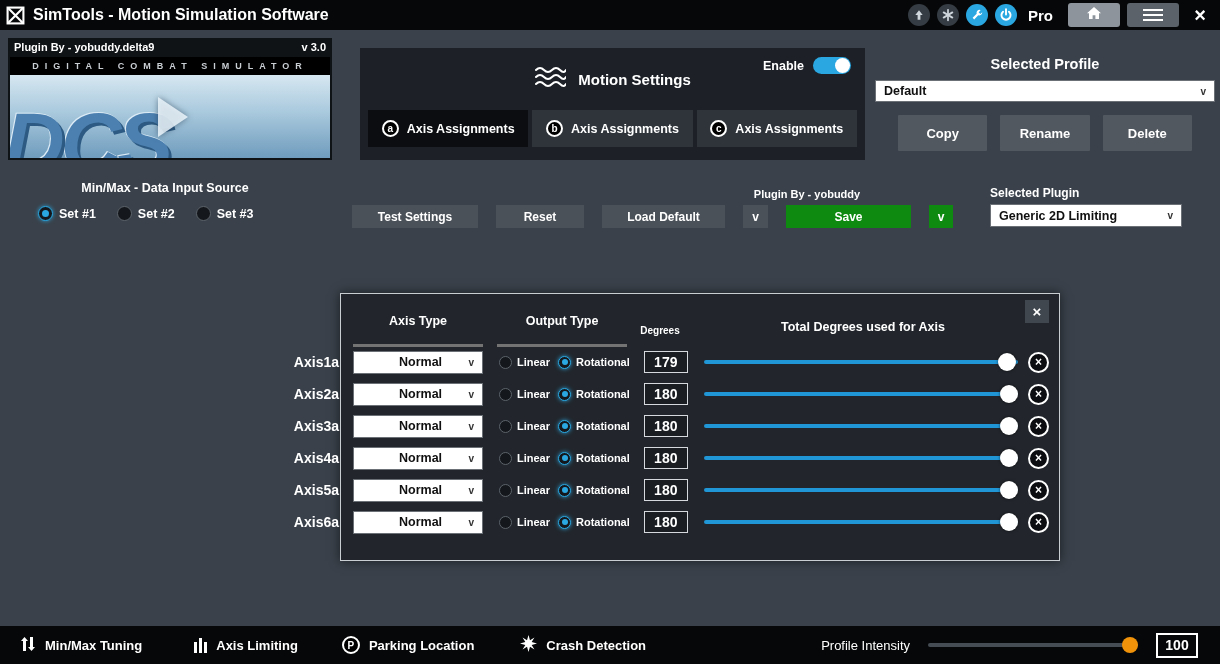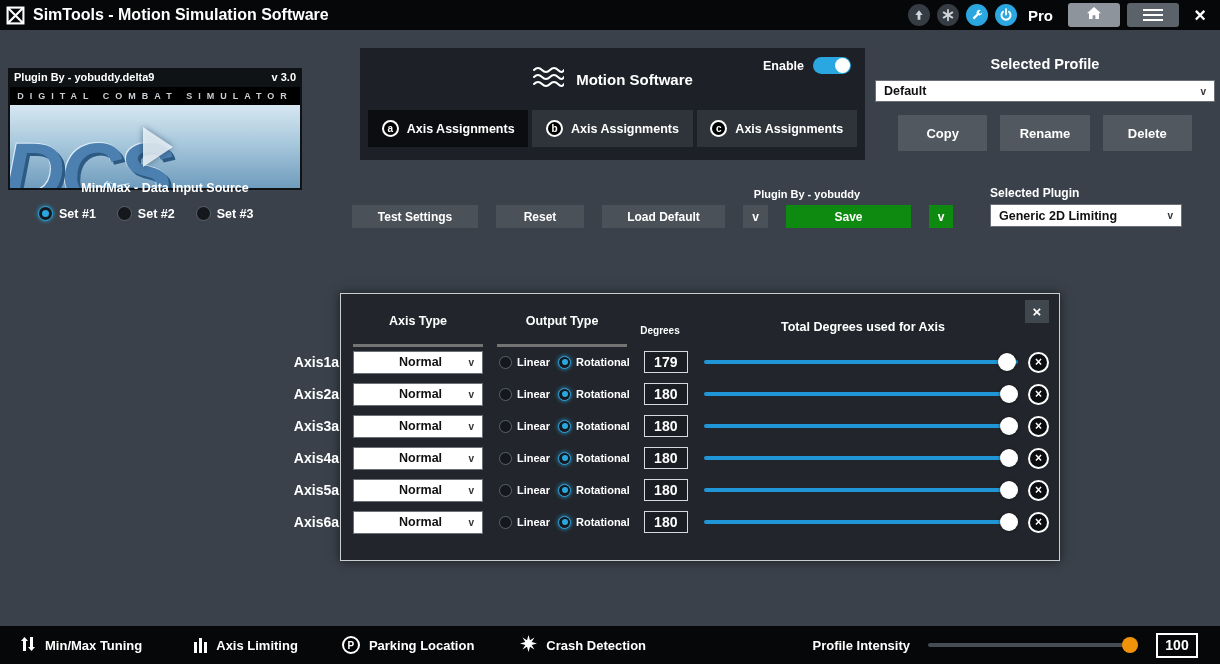--- a/index.html
+++ b/index.html
@@ -17,21 +17,21 @@
   .tb-circle.gray { background:#353c43; }
   .tb-circle.blue { background:#2aa7e1; }
   .tb-pro { color:#fff; font-weight:bold; font-size:15px; margin:0 8px 0 4px; }
   .tb-btn { width:52px; height:24px; border-radius:3px; display:flex; align-items:center; justify-content:center; }
   .tb-btn.home { background:#8d949b; }
   .tb-btn.menu { background:#5b626a; flex-direction:column; gap:3px; }
   .menu-bar { width:20px; height:2px; background:#fff; }
   .tb-close { color:#fff; font-size:20px; font-weight:bold; width:28px; text-align:center; line-height:26px; }
 
   
-  .plugin-panel { position:absolute; left:8px; top:38px; width:294px; height:122px; background:#101316;margin-top:30px; }
+  .plugin-panel { position:absolute; left:8px; top:38px; width:324px; height:122px; background:#101316; }
   .pp-head { display:flex; justify-content:space-between; padding:3px 6px 1px 6px; color:#fff; font-size:11px; font-weight:bold; }
   .pp-image { position:absolute; left:2px; right:2px; top:19px; bottom:2px; overflow:hidden; }
   .pp-banner { height:18px; line-height:18px; background:#000; color:#c9ced3; font-size:9px; font-weight:bold;
                letter-spacing:6px; text-align:center; white-space:nowrap; overflow:hidden; }
   .pp-art { position:absolute; top:18px; left:0; right:0; bottom:0;
             background:linear-gradient(180deg,#d6e7f1 0%,#a9c9dd 45%,#6f9cbd 100%); overflow:hidden; }
   .pp-dcs { position:absolute; left:-6px; bottom:-26px; font-size:84px; font-weight:bold; font-style:italic;
             letter-spacing:-4px; color:#4c80b0; text-shadow:3px 3px 0 #2d5a82, -1px -1px 0 #dcebf5; line-height:1; }
   .pp-play { position:absolute; left:50%; top:50%; transform:translate(-40%,-50%);
              width:0; height:0; border-left:30px solid rgba(236,246,252,0.85);
@@ -116,21 +116,21 @@
   .gap14 { width:14px; flex:none; } .gap10 { width:10px; flex:none; }
 
   
   .bottombar { position:absolute; left:0; right:0; bottom:0; height:38px; background:#060708;
                display:flex; align-items:center; padding:0 20px; color:#fff; }
   .bb-item { display:flex; align-items:center; gap:9px; font-weight:bold; font-size:13px; }
   .bb-bars { display:flex; align-items:flex-end; gap:2px; height:15px; }
   .bb-bars span { width:3px; background:#fff; display:block; }
   .bb-p { width:18px; height:18px; border-radius:50%; border:2px solid #fff; background:#000; color:#fff;
           font-size:10px; font-weight:bold; display:flex; align-items:center; justify-content:center; }
-  .bb-label { font-weight:bold; font-size:13px; }
+  .bb-label { font-weight:normal; font-size:13px; }
   .int-slider { position:relative; width:210px; height:18px; margin-left:18px; }
   .int-slider .track { position:absolute; left:0; right:0; top:7px; height:4px; background:#454c53; border-radius:2px; }
   .int-slider .knob { position:absolute; top:1px; left:0; width:16px; height:16px; border-radius:50%; background:#f0930a; }
   .int-value { width:42px; height:25px; border:2px solid #fff; margin-left:18px; margin-right:2px;
                display:flex; align-items:center; justify-content:center; font-weight:bold; font-size:14px; }
 </style>
 </head>
 <body>
 
 <div id="app">
@@ -202,21 +202,21 @@
 
   <div class="motion-panel">
     <div class="mp-top">
       <span>
         <svg width="32" height="22" viewBox="0 0 32 22" fill="none" stroke="#fff" stroke-width="2" stroke-linecap="round">
           <path d="M2 4 q4 -4 8 0 t8 0 t8 0 t6 0"></path>
           <path d="M2 11 q4 -4 8 0 t8 0 t8 0 t6 0"></path>
           <path d="M2 18 q4 -4 8 0 t8 0 t8 0 t6 0"></path>
         </svg>
       </span>
-      <span class="mp-title">Motion Software</span>
+      <span class="mp-title">Motion Settings</span>
       <div class="mp-enable">
         <span class="enable-label">Enable</span>
         <div class="toggle selected">
           <div class="tknob"></div>
         </div>
       </div>
     </div>
     <div class="mp-tabs">
       <div class="mp-tab selected">
         <span class="tab-letter">a</span>

